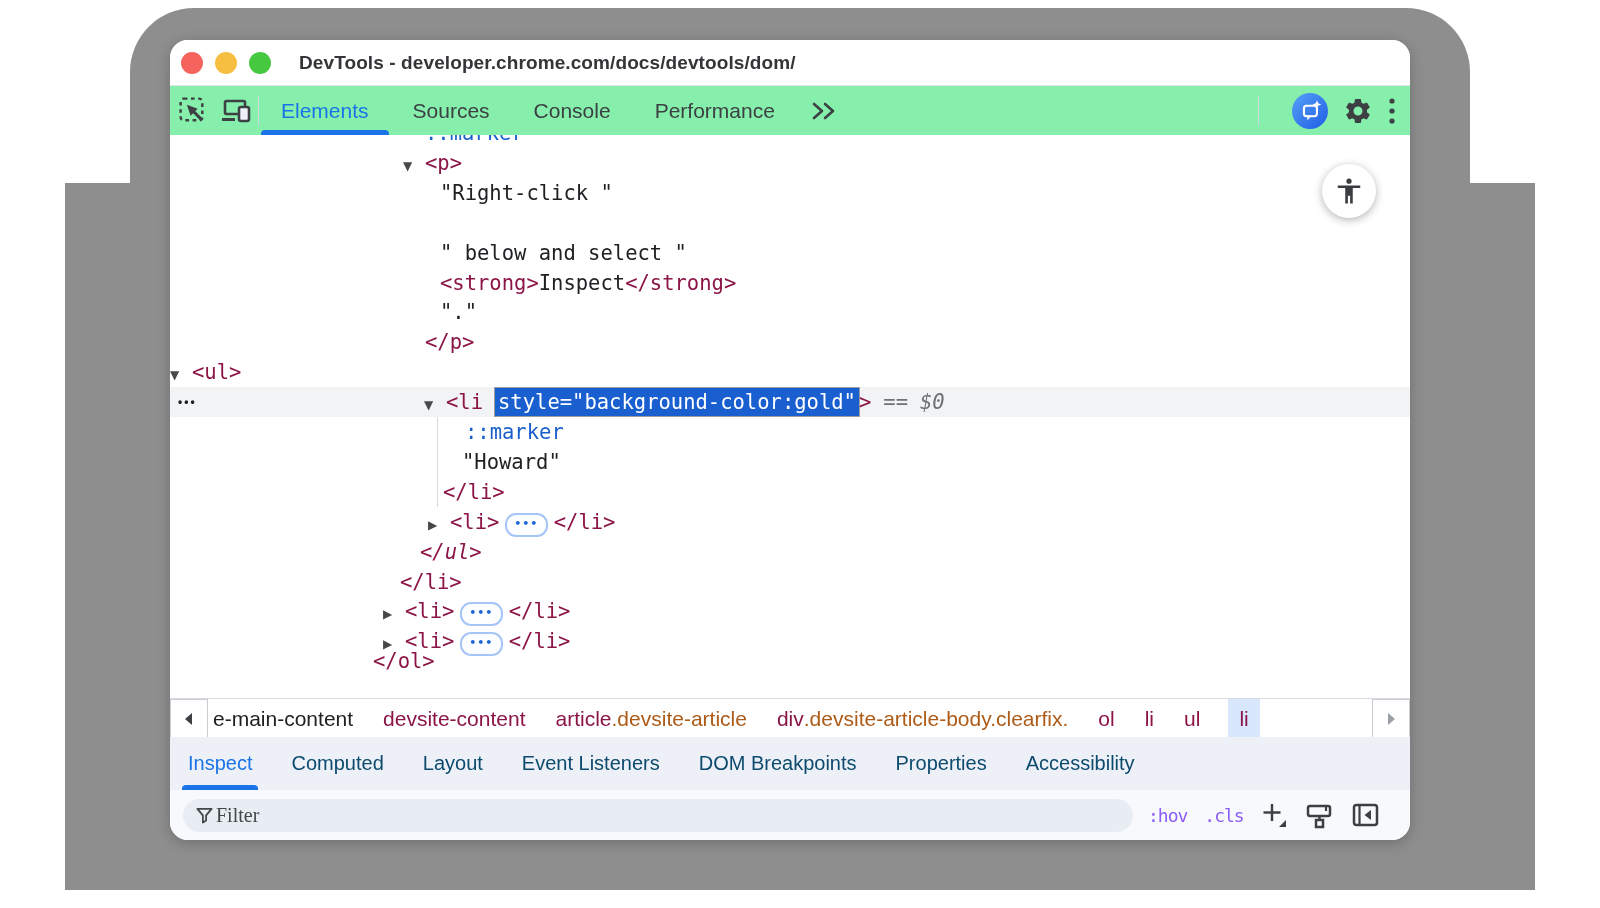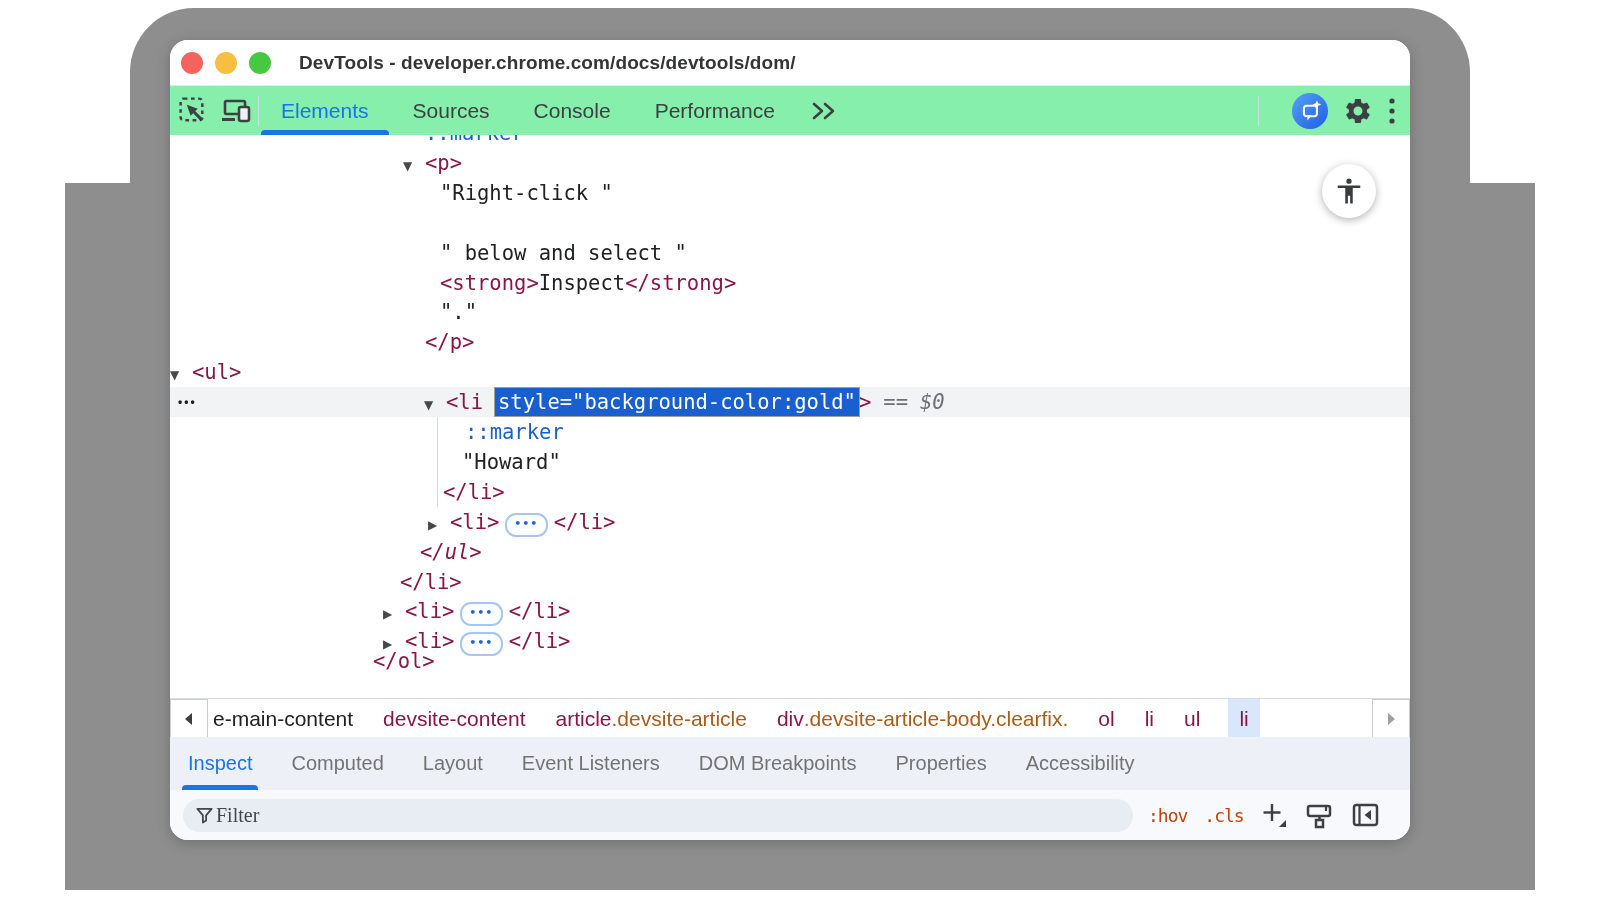--- a/index.html
+++ b/index.html
@@ -56,31 +56,31 @@
   .crumb-scroll.right{right:0;}
   .crumbs{display:flex;align-items:center;margin-left:41px;gap:26px;font-size:21px;height:100%;}
   .crumb{display:flex;align-items:center;height:100%;padding:0 2px;cursor:pointer;}
   .crumb.selected{background:#d9e7fd;padding:0 11px;}
   .c-plain{color:#202124;}
   .c-tag{color:#8b1546;}
   .c-class{color:#ad5b16;}
 
   
   .styles-tabs{position:absolute;left:0;top:697px;width:100%;height:53px;background:#edf1f7;display:flex;align-items:center;padding-left:18px;gap:39px;box-sizing:border-box;}
-  .stab{position:relative;display:flex;align-items:center;height:100%;font-size:20px;color:#737373;cursor:pointer;}
+  .stab{position:relative;display:flex;align-items:center;height:100%;font-size:20px;color:#0c4a6e;cursor:pointer;}
   .stab.active{color:#1a73e8;}
   .stab.active::after{content:"";position:absolute;left:-6px;right:-6px;bottom:0;height:5px;border-radius:4px 4px 0 0;background:#1a73e8;}
 
   
   .filter-bar{position:absolute;left:0;top:750px;width:100%;height:50px;background:#f7f9fc;display:flex;align-items:center;}
   .filter-pill{margin-left:13px;width:950px;height:33px;border-radius:17px;background:#e8ecf3;display:flex;align-items:center;padding:0 12px;box-sizing:border-box;}
   .filter-input{flex:1;border:none;outline:none;background:transparent;font-size:20px;color:#202124;font-family:Liberation Serif, serif;margin-left:0;}
   .filter-input::placeholder{color:#44474a;}
   .fb-right{display:flex;align-items:center;gap:17px;margin-left:15px;}
-  .fb-txt{font-size:18px;color:#c2410c;cursor:pointer;font-family:"DejaVu Sans Mono",monospace;letter-spacing:-1px;}
+  .fb-txt{font-size:18px;color:#8b5cf6;cursor:pointer;font-family:"DejaVu Sans Mono",monospace;letter-spacing:-1px;}
 
   
   .a11y-fab{position:absolute;left:1322px;top:164px;width:54px;height:54px;border-radius:50%;background:#fff;box-shadow:0 2px 9px rgba(0,0,0,.3);display:flex;align-items:center;justify-content:center;cursor:pointer;z-index:5;}
 </style>
 </head>
 <body>
 
 <div class="stage">
 
   <div class="frame-top"></div>

